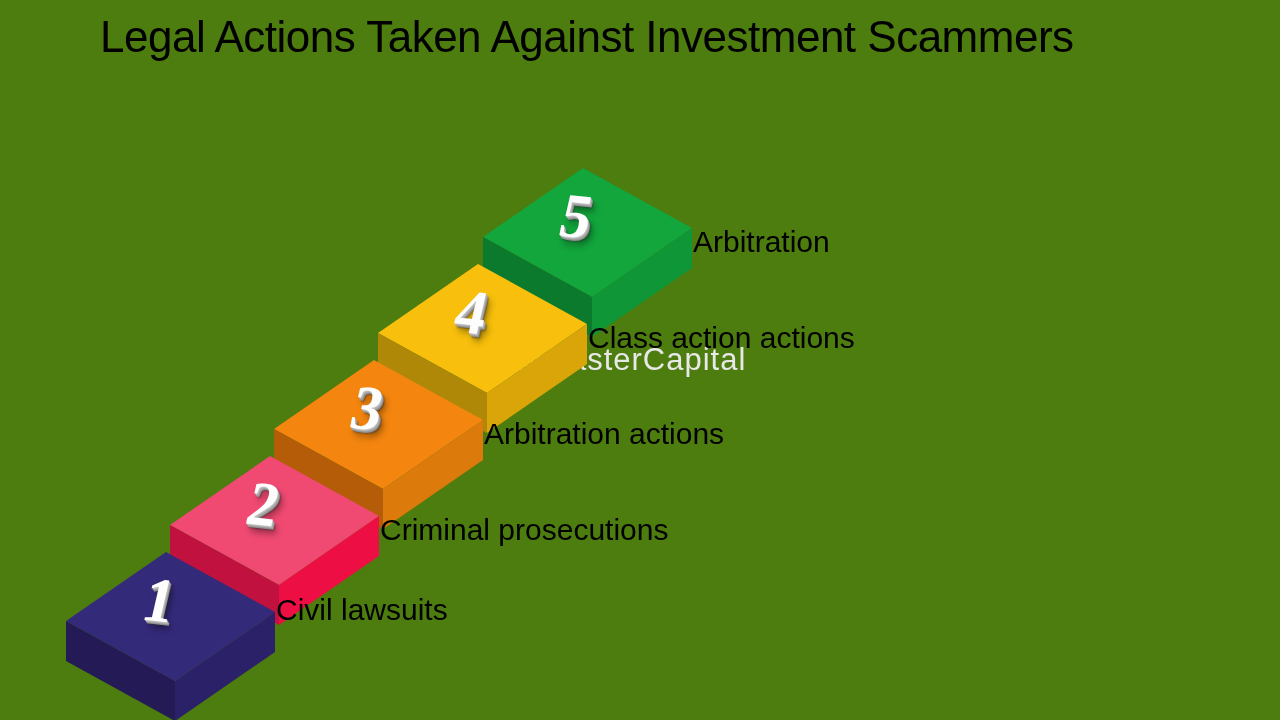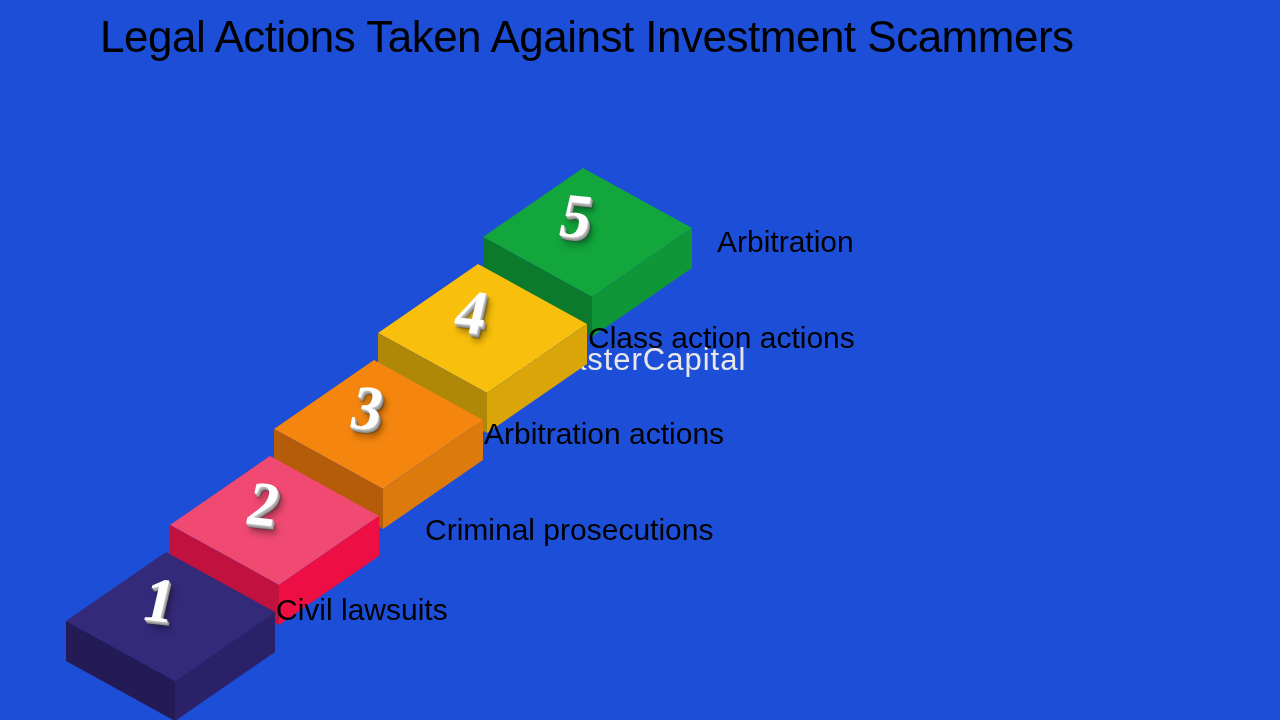--- a/index.html
+++ b/index.html
@@ -13,21 +13,21 @@
     font-family: "Liberation Sans", sans-serif;
     overflow: hidden;
     position: relative;
   }
 
   #stage {
     position: absolute;
     left: 0; top: 0;
     width: 1280px;
     height: 720px;
-    background: #1d4ed8;
+    background: #4d7c0f;
   }
 
   
   #chart-title {
     position: absolute;
     left: 100px;
     top: 12px;
     width: 1070px;
     font-size: 44px;
     font-weight: 400;
@@ -114,21 +114,21 @@
     </span><span>FasterCapital</span>
   </div>
 
   <div class="step" style="left:465px; top:155px;">
     <svg width="300" height="230" viewBox="0 0 300 230">
       <polygon points="18,82 118,13 227,73 127,142" fill="#12a63c"></polygon>
       <polygon points="18,82 127,142 127,182 18,122" fill="#0b7a2d"></polygon>
       <polygon points="127,142 227,73 227,113 127,182" fill="#0f9637"></polygon>
     </svg>
     <span class="step-number" style="left:96px; top:30px;">5</span>
-    <span class="step-label" style="left:228px; top:72px;padding-left:24px;">Arbitration</span>
+    <span class="step-label" style="left:228px; top:72px;">Arbitration</span>
   </div>
 
   <div class="step" style="left:360px; top:251px;">
     <svg width="300" height="230" viewBox="0 0 300 230">
       <polygon points="18,82 118,13 227,73 127,142" fill="#f8c00c"></polygon>
       <polygon points="18,82 127,142 127,182 18,122" fill="#b08808"></polygon>
       <polygon points="127,142 227,73 227,113 127,182" fill="#d9a509"></polygon>
     </svg>
     <span class="step-number" style="left:96px; top:30px;">4</span>
     <span class="step-label" style="left:228px; top:72px;">Class action actions</span>
@@ -144,21 +144,21 @@
     <span class="step-label" style="left:228px; top:72px;">Arbitration actions</span>
   </div>
 
   <div class="step" style="left:152px; top:443px;">
     <svg width="300" height="230" viewBox="0 0 300 230">
       <polygon points="18,82 118,13 227,73 127,142" fill="#f04a72"></polygon>
       <polygon points="18,82 127,142 127,182 18,122" fill="#c1123f"></polygon>
       <polygon points="127,142 227,73 227,113 127,182" fill="#ed0f44"></polygon>
     </svg>
     <span class="step-number" style="left:96px; top:30px;">2</span>
-    <span class="step-label" style="left:228px; top:72px;padding-left:45px;">Criminal prosecutions</span>
+    <span class="step-label" style="left:228px; top:72px;">Criminal prosecutions</span>
   </div>
 
   <div class="step" style="left:48px; top:539px;">
     <svg width="300" height="230" viewBox="0 0 300 230">
       <polygon points="18,82 118,13 227,73 127,142" fill="#342a7a"></polygon>
       <polygon points="18,82 127,142 127,182 18,122" fill="#241a55"></polygon>
       <polygon points="127,142 227,73 227,113 127,182" fill="#2b2168"></polygon>
     </svg>
     <span class="step-number" style="left:96px; top:30px;">1</span>
     <span class="step-label" style="left:228px; top:56px;">Civil lawsuits</span>

